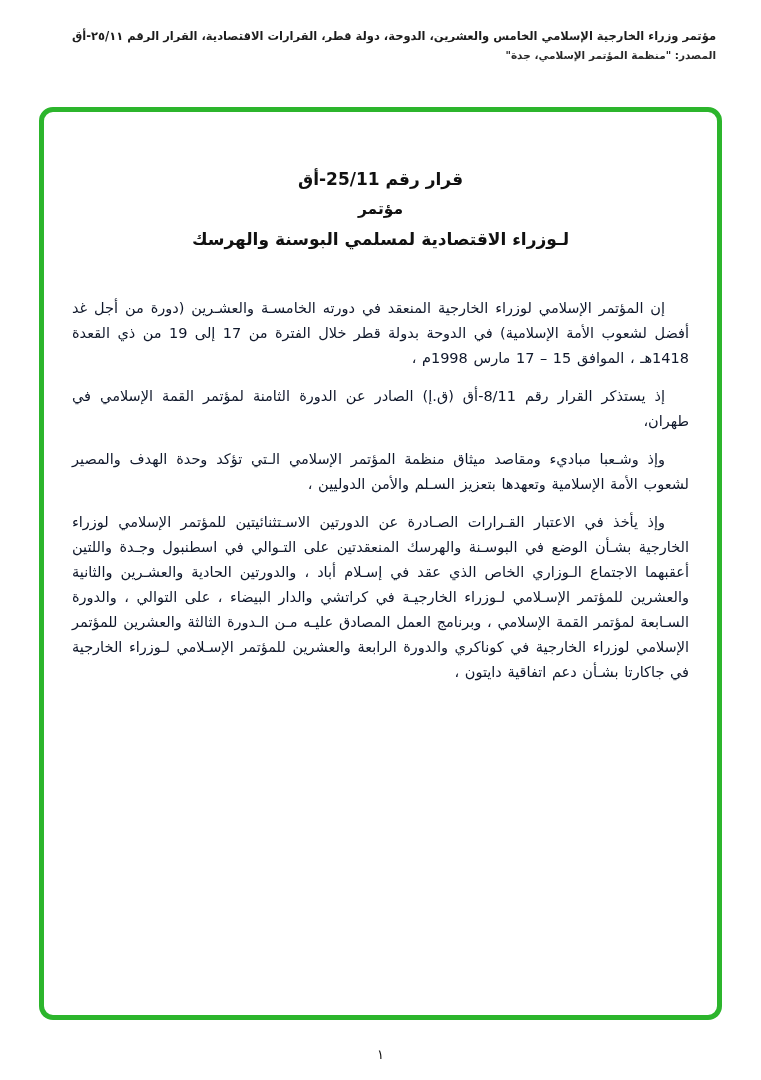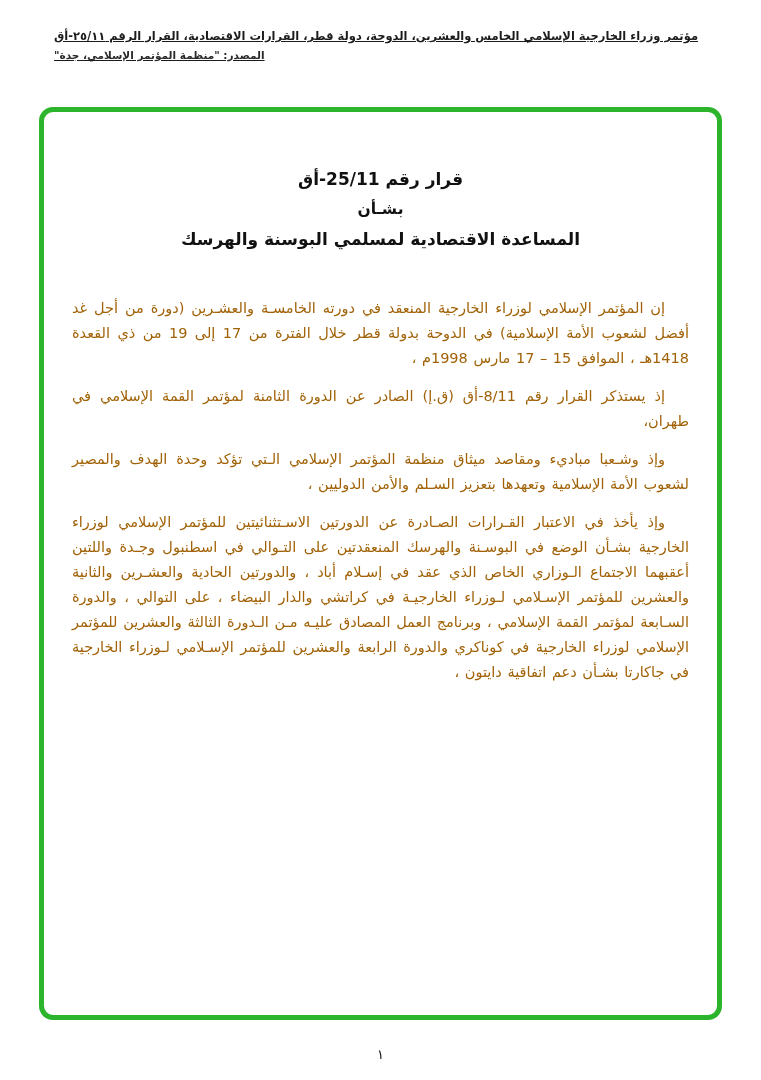--- a/index.html
+++ b/index.html
@@ -9,24 +9,23 @@
     height: 1080px;
     background: #ffffff;
     font-family: "DejaVu Sans", sans-serif;
     direction: rtl;
     overflow: hidden;
   }
   .doc-header {
     position: absolute;
     top: 26px;
     right: 45px;
-    left: 54px;
-    text-align: left;
+    left: 24px;
+    text-align: right;
     color: #1c1c1c;
-    text-decoration: underline;
   }
   .doc-header .line1 {
     font-weight: bold;
     font-size: 11.5px;
     line-height: 20px;
   }
   .doc-header .line2 {
     font-weight: bold;
     font-size: 10.5px;
     line-height: 18px;
@@ -51,21 +50,21 @@
   }
   .title-block .t1 { font-size: 17px; line-height: 30px; }
   .title-block .t2 { font-size: 15.5px; line-height: 30px; }
   .title-block .t3 { font-size: 17px; line-height: 30px; }
   .body-text p {
     margin: 8px 0 13px 0;
     font-size: 14.5px;
     line-height: 25px;
     text-align: justify;
     text-indent: 24px;
-    color: #a16207;
+    color: #0f172a;
     word-spacing: 1px;
   }
   .body-text .lead { font-weight: normal; }
   .page-number {
     position: absolute;
     bottom: 18px;
     left: 0;
     right: 0;
     text-align: center;
     font-size: 13px;
@@ -78,22 +77,22 @@
 <div class="page">
 
   <div class="doc-header">
     <div class="line1">مؤتمر وزراء الخارجية الإسلامي الخامس والعشرين، الدوحة، دولة قطر، القرارات الاقتصادية، القرار الرقم ٢٥/١١-أق</div>
     <div class="line2">المصدر:  "منظمة المؤتمر الإسلامي، جدة"</div>
   </div>
 
   <div class="green-box" style="border-color: rgb(44, 181, 44);">
     <div class="title-block">
       <div class="t1">قرار رقم 25/11-أق</div>
-      <div class="t2">بشـأن</div>
-      <div class="t3">المساعدة الاقتصادية لمسلمي البوسنة والهرسك</div>
+      <div class="t2">مؤتمر</div>
+      <div class="t3">لـوزراء الاقتصادية لمسلمي البوسنة والهرسك</div>
     </div>
     <div class="body-text">
         <p>إن المؤتمر الإسلامي لوزراء الخارجية المنعقد في دورته الخامسـة والعشـرين (دورة من أجل غد أفضل لشعوب الأمة الإسلامية) في الدوحة بدولة قطر خلال الفترة من 17 إلى 19 من ذي القعدة 1418هـ ، الموافق 15 – 17 مارس 1998م ،</p>
         <p><strong class="lead">إذ يستذكر </strong>القرار رقم 8/11-أق (ق.إ) الصادر عن الدورة الثامنة لمؤتمر القمة الإسلامي في طهران،</p>
         <p><strong class="lead">وإذ وشـعبا </strong>مباديء ومقاصد ميثاق منظمة المؤتمر الإسلامي الـتي تؤكد وحدة الهدف والمصير لشعوب الأمة الإسلامية وتعهدها بتعزيز السـلم والأمن الدوليين ،</p>
         <p><strong class="lead">وإذ يأخذ في الاعتبار </strong>القـرارات الصـادرة عن الدورتين الاسـتثنائيتين للمؤتمر الإسلامي لوزراء الخارجية بشـأن الوضع في البوسـنة والهرسك المنعقدتين على التـوالي في اسطنبول وجـدة واللتين أعقبهما الاجتماع الـوزاري الخاص الذي عقد في إسـلام أباد ، والدورتين الحادية والعشـرين والثانية والعشرين للمؤتمر الإسـلامي لـوزراء الخارجيـة في كراتشي والدار البيضاء ، على التوالي ، والدورة السـابعة لمؤتمر القمة الإسلامي ، وبرنامج العمل المصادق عليـه مـن الـدورة الثالثة والعشرين للمؤتمر الإسلامي لوزراء الخارجية في كوناكري والدورة الرابعة والعشرين للمؤتمر الإسـلامي لـوزراء الخارجية في جاكارتا بشـأن دعم اتفاقية دايتون ،</p>
       </div>
   </div>
 
   <div class="page-number">١</div>

